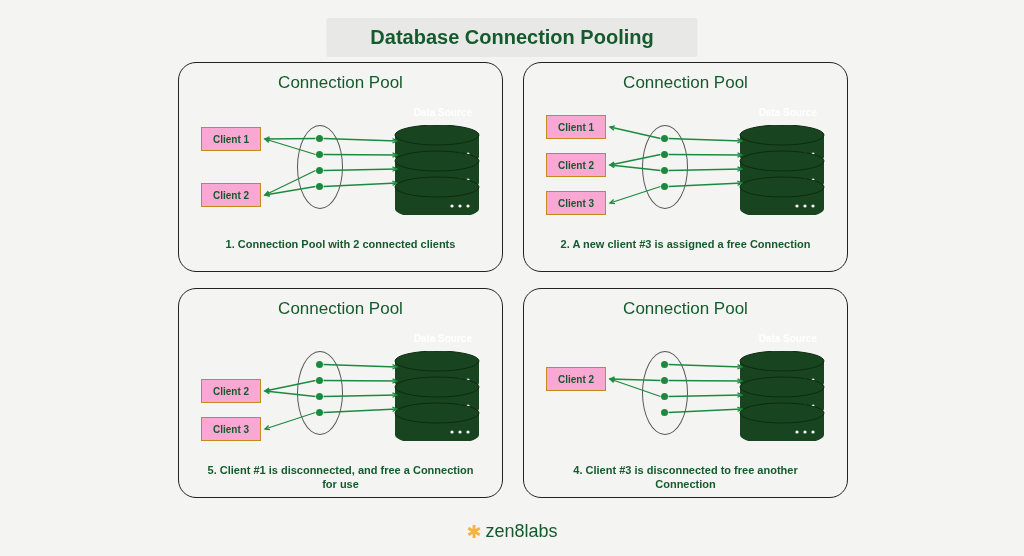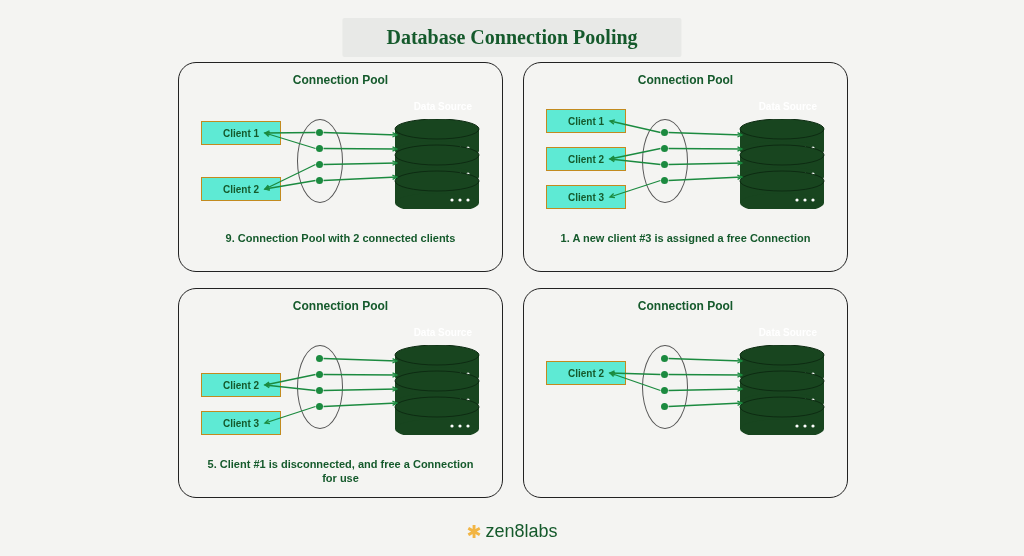--- a/index.html
+++ b/index.html
@@ -1,35 +1,35 @@
 <!DOCTYPE html>
 <html><head>
 <meta charset="utf-8">
 <style>
   * { box-sizing: border-box; margin: 0; padding: 0; }
   html, body { width: 1024px; height: 556px; background: #f4f4f2; font-family: "Segoe UI", Arial, sans-serif; }
   .page { width: 1024px; height: 556px; position: relative; }
   .title-bar {
     position: absolute; top: 18px; left: 50%; transform: translateX(-50%);
-    background: #e8e9e7; padding: 8px 44px; border-radius: 2px; font-family: Liberation Serif, serif;
+    background: #e8e9e7; padding: 8px 44px; border-radius: 2px;
   }
   .title-bar h1 { color: #155a2c; font-size: 20px; font-weight: 700; }
   .grid {
     position: absolute; top: 62px; left: 178px; width: 670px;
     display: grid; grid-template-columns: 1fr 1fr; grid-gap: 16px 20px;
   }
   .panel {
     border: 1.5px solid #222; border-radius: 18px; background: #f4f4f2;
     padding: 10px 14px 8px 14px; position: relative; height: 210px;
   }
-  .pool-label { text-align: center; font-size: 12px; font-weight: 700; color: #155a2c; margin-bottom: 4px; }
+  .pool-label { text-align: center; font-size: 17px; font-weight: 400; color: #155a2c; margin-bottom: 4px; }
   .diagram-area { position: relative; width: 100%; height: 140px; }
   .caption { text-align: center; font-size: 11px; font-weight: 600; color: #155a2c; line-height: 1.3; padding: 0 10px; }
   .client {
-    position: absolute; width: 80px; height: 24px; background: #5eead4;
+    position: absolute; width: 60px; height: 24px; background: #f9a8d4;
     border: 1px solid #c28a1f; display: flex; align-items: center; justify-content: center;
     font-size: 10px; font-weight: 600; color: #155a2c;
   }
   .pool-ellipse {
     position: absolute; width: 46px; height: 84px; border: 1.5px solid #555;
     border-radius: 50%; left: 104px; top: 28px;
   }
   .conn-dot {
     position: absolute; width: 7px; height: 7px; border-radius: 50%;
     background: #1b8a3f; left: 123px;
@@ -100,21 +100,21 @@
             <line x1="130.5" y1="73.5" x2="204" y2="72"></line>
             <path d="M199.5430767687391,74.26623814076254 L204,72 L199.45432677234766,69.91748831758262"></path>
             <line x1="122.5" y1="73.5" x2="72" y2="98"></line>
             <path d="M75.10140281385726,94.07809987554523 L72,98 L76.99999280907315,97.99152006976576"></path>
             <line x1="130.5" y1="89.5" x2="204" y2="86"></line>
             <path d="M199.60630640187094,88.38651556998056 L204,86 L199.39941439566522,84.04178343966056"></path>
             <line x1="122.5" y1="89.5" x2="72" y2="98"></line>
             <path d="M76.07880157113807,95.10804949155737 L72,98 L76.80076636979148,99.39736976590994"></path>
           </svg>
         </div>
-        <div class="caption">9. Connection Pool with 2 connected clients</div>
+        <div class="caption">1. Connection Pool with 2 connected clients</div>
       </div>
       <div class="panel">
         <div class="pool-label">Connection Pool</div>
         <div class="diagram-area">
           <div class="client" style="left: 8px; top: 18px;">Client 1</div>
           <div class="client" style="left: 8px; top: 56px;">Client 2</div>
           <div class="client" style="left: 8px; top: 94px;">Client 3</div>
           <div class="pool-ellipse"></div>
           <div class="conn-dot" style="top: 38px;"></div>
           <div class="conn-dot" style="top: 54px;"></div>
@@ -156,21 +156,21 @@
             <line x1="130.5" y1="73.5" x2="204" y2="72"></line>
             <path d="M199.5430767687391,74.26623814076254 L204,72 L199.45432677234766,69.91748831758262"></path>
             <line x1="122.5" y1="73.5" x2="72" y2="68"></line>
             <path d="M76.71123892686656,66.32541713433547 L72,68 L76.24029890092118,70.64950282710676"></path>
             <line x1="130.5" y1="89.5" x2="204" y2="86"></line>
             <path d="M199.60630640187094,88.38651556998056 L204,86 L199.39941439566522,84.04178343966056"></path>
             <line x1="122.5" y1="89.5" x2="72" y2="106"></line>
             <path d="M75.60414657170082,102.5344369159259 L72,106 L76.95504225684464,106.66899643712361"></path>
           </svg>
         </div>
-        <div class="caption">1. A new client #3 is assigned a free Connection</div>
+        <div class="caption">2. A new client #3 is assigned a free Connection</div>
       </div>
       <div class="panel">
         <div class="pool-label">Connection Pool</div>
         <div class="diagram-area">
           <div class="client" style="left: 8px; top: 56px;">Client 2</div>
           <div class="client" style="left: 8px; top: 94px;">Client 3</div>
           <div class="pool-ellipse"></div>
           <div class="conn-dot" style="top: 38px;"></div>
           <div class="conn-dot" style="top: 54px;"></div>
           <div class="conn-dot" style="top: 70px;"></div>
@@ -259,20 +259,21 @@
             <line x1="122.5" y1="57.5" x2="72" y2="56"></line>
             <path d="M76.5648211031788,53.95980189786054 L72,56 L76.43568037548499,58.307539730218586"></path>
             <line x1="130.5" y1="73.5" x2="204" y2="72"></line>
             <path d="M199.5430767687391,74.26623814076254 L204,72 L199.45432677234766,69.91748831758262"></path>
             <line x1="122.5" y1="73.5" x2="72" y2="56"></line>
             <path d="M76.96615672247506,55.419235497111146 L72,56 L75.54194098595414,59.529115193928675"></path>
             <line x1="130.5" y1="89.5" x2="204" y2="86"></line>
             <path d="M199.60630640187094,88.38651556998056 L204,86 L199.39941439566522,84.04178343966056"></path>
           </svg>
         </div>
+        <div class="caption">4. Client #3 is disconnected to free another Connection</div>
       </div>
     </div>
 
   <div class="logo">
     <span class="logo-star">✱</span>
     <span class="logo-text">zen8labs</span>
   </div>
 </div>
 
 </body></html>

